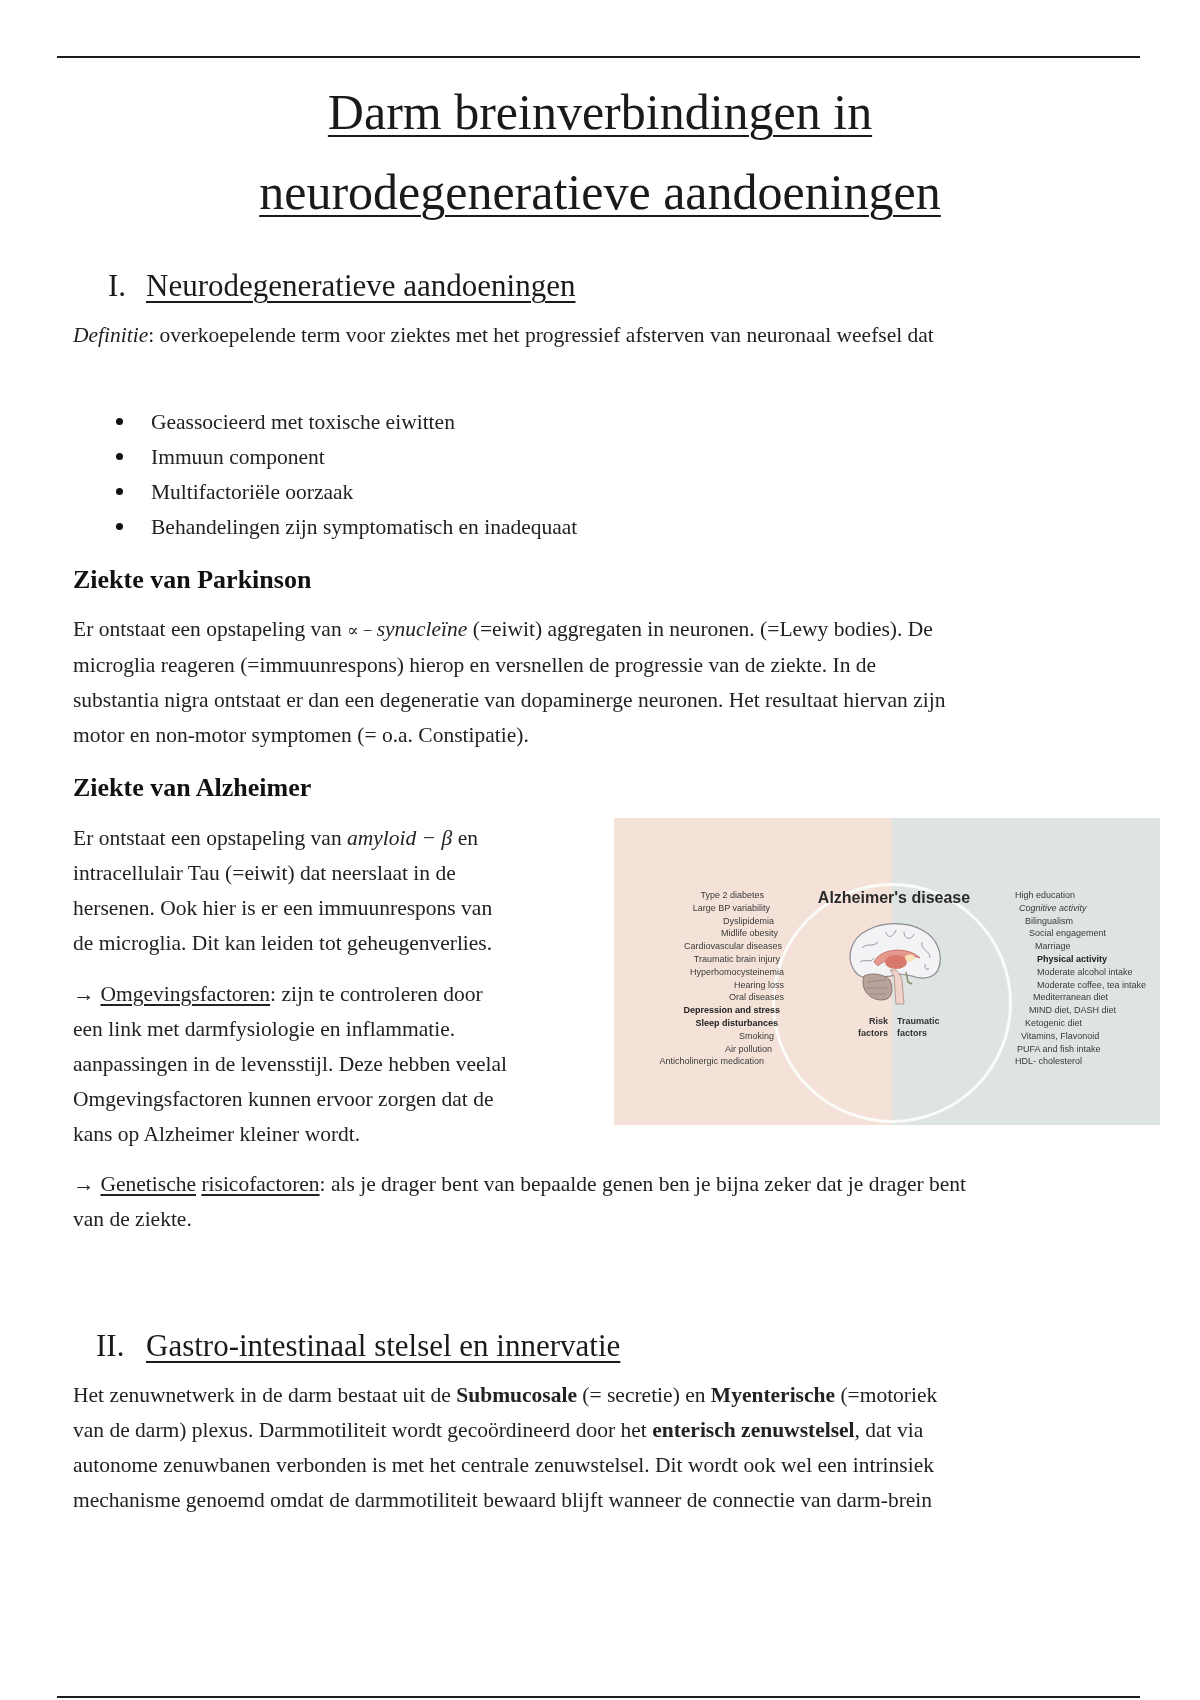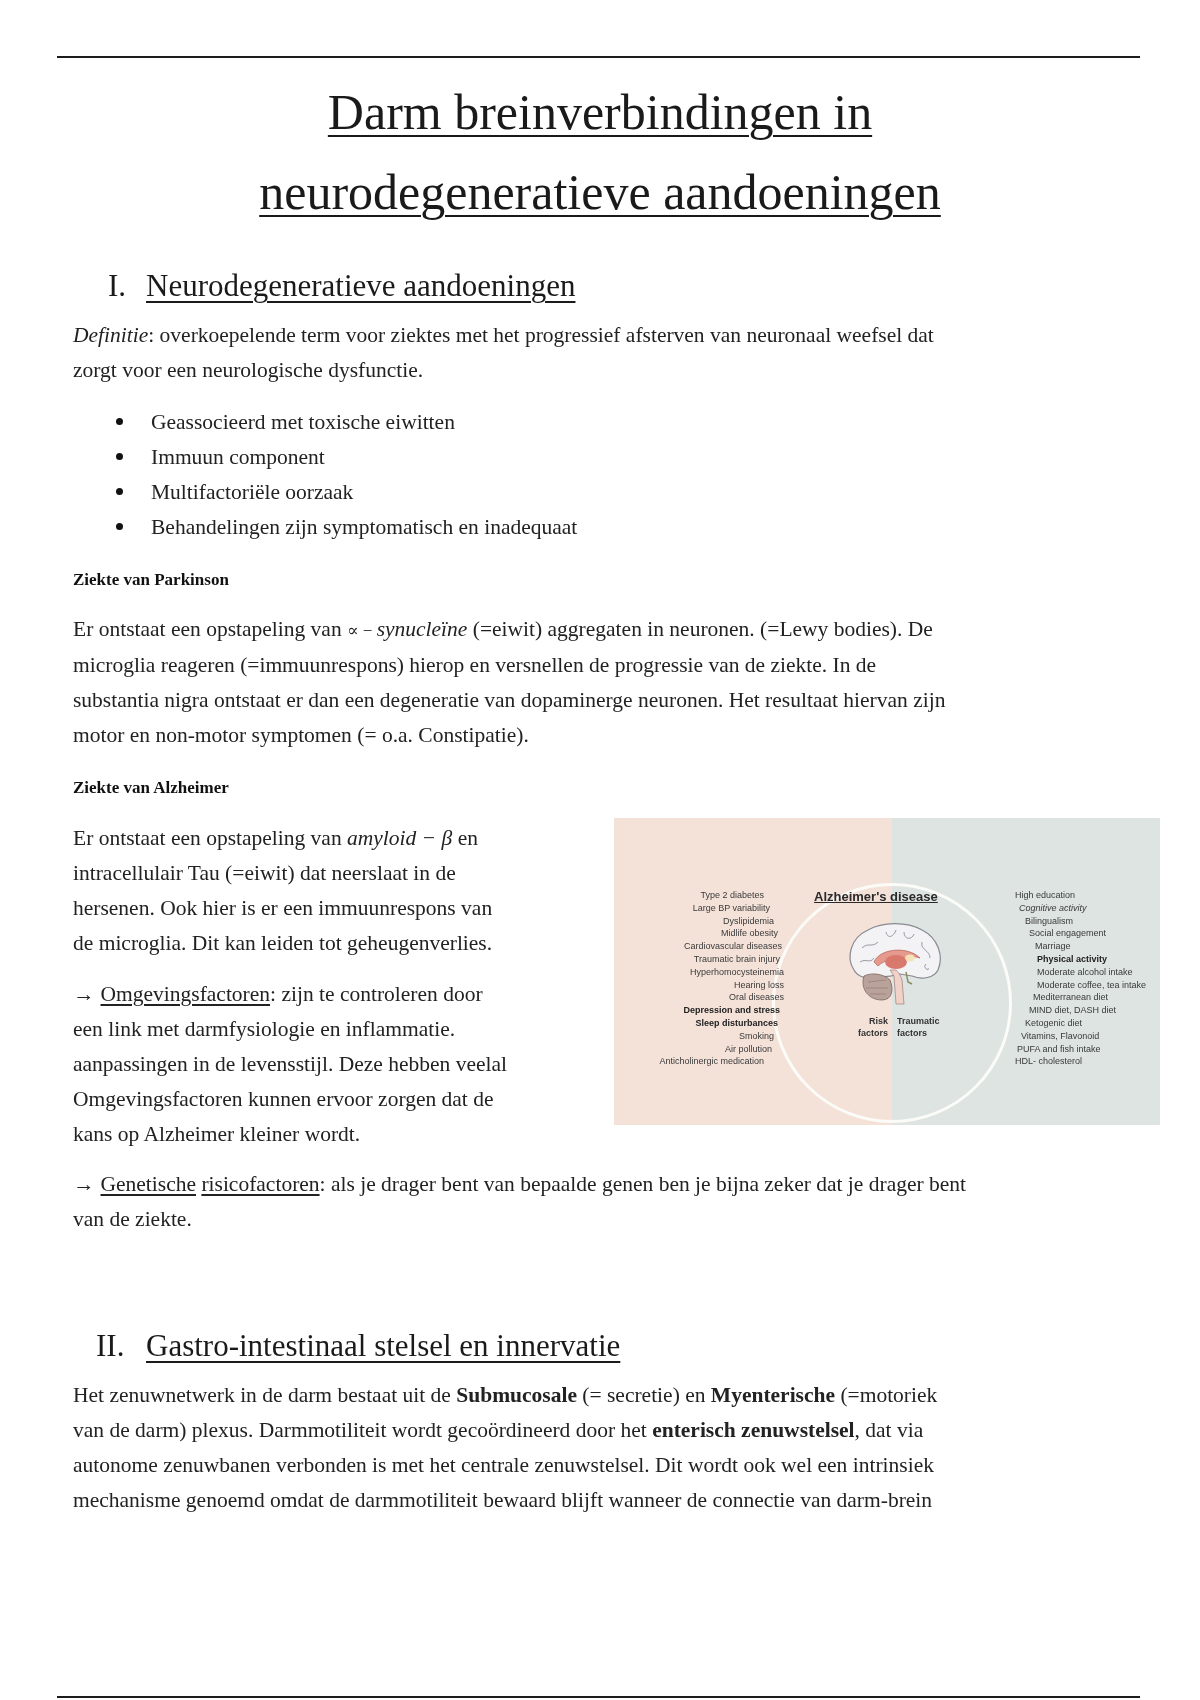--- a/index.html
+++ b/index.html
@@ -20,39 +20,39 @@
   .sec-head .num { display: inline-block; }
   .sec-head .txt { text-decoration: underline; text-decoration-thickness: 1.5px; text-underline-offset: 5px; }
 
   .para { position: absolute; left: 73px; font-family: "Liberation Serif", "DejaVu Serif", serif;
           font-size: 21.5px; line-height: 35px; color: #222; }
   .para i { font-style: italic; }
   .u { text-decoration: underline; text-underline-offset: 3px; }
   .b { font-weight: bold; }
 
   .subhead { position: absolute; left: 73px; font-family: "Liberation Serif", "DejaVu Serif", serif;
-             font-size: 17px; font-weight: bold; line-height: 30px; color: #111; }
+             font-size: 26px; font-weight: bold; line-height: 30px; color: #111; }
 
   .bullets { position: absolute; left: 73px; top: 405px; margin: 0; padding: 0; list-style: none;
              font-family: "Liberation Serif", "DejaVu Serif", serif; font-size: 21.5px; line-height: 35px; color: #222; }
   .bullets li { position: relative; padding-left: 78px; }
   .bullets li .dot { position: absolute; left: 43px; top: 13px; width: 7px; height: 7px; border-radius: 50%; background: #111; }
 
   .alz-col { width: 520px; }
   .alz-col .p2 { margin-top: 16px; }
 
   
   .figure { position: absolute; left: 614px; top: 818px; width: 546px; height: 307px; overflow: hidden;
             font-family: "Liberation Sans", "DejaVu Sans", sans-serif; }
   .fig-left { position: absolute; left: 0; top: 0; width: 278px; height: 100%; background: #f4e2d9; }
   .fig-right { position: absolute; left: 278px; top: 0; right: 0; height: 100%; background: #dde4e1; }
   .fig-circle { position: absolute; left: 158px; top: 65px; width: 240px; height: 240px; border: 3px solid #fbfbf8;
                 border-radius: 50%; box-sizing: border-box; }
-  .fig-title { position: absolute; left: 200px; top: 71px; width: 160px; 
-               font-size: 13px; font-weight: bold; color: #2a2a2a; text-decoration: underline; }
+  .fig-title { position: absolute; left: 200px; top: 71px; width: 160px; text-align: center;
+               font-size: 16px; font-weight: bold; color: #2a2a2a; }
   .risk-list { position: absolute; right: 396px; top: 71px; text-align: right; font-size: 9px; line-height: 12.8px; color: #3a3a3a; }
   .prot-list { position: absolute; left: 401px; top: 71px; text-align: left; font-size: 9px; line-height: 12.8px; color: #3a3a3a; white-space: nowrap; }
   .risk-list div, .prot-list div { white-space: nowrap; }
   .risk-list .strong, .prot-list .strong { font-weight: bold; color: #222; }
   .fig-label { position: absolute; font-size: 9px; line-height: 12px; font-weight: bold; color: #333; }
   .fig-label.risk { left: 224px; top: 197px; text-align: right; width: 50px; }
   .fig-label.prot { left: 283px; top: 197px; text-align: left; width: 70px; }
   .brain { position: absolute; left: 228px; top: 100px; width: 105px; height: 95px; }
 
   .arrow { display: inline-block; margin-right: 6px; }
@@ -64,21 +64,20 @@
 
 <div class="title l1"><span>Darm breinverbindingen in</span></div>
 <div class="title l2"><span>neurodegeneratieve aandoeningen</span></div>
 
 <div class="sec-head" style="left:108px; top:266px;">
   <span class="num" style="width:38px;">I.</span><span class="txt">Neurodegeneratieve aandoeningen</span>
 </div>
 
 <div class="para" style="top:318px;">
   <div><i>Definitie</i><span>: overkoepelende term voor ziektes met het progressief afsterven van neuronaal weefsel dat</span></div>
-  <div>zorgt voor een neurologische dysfunctie.</div>
 </div>
 
 <ul class="bullets">
   <li><span class="dot"></span><span>Geassocieerd met toxische eiwitten</span></li>
   <li><span class="dot"></span><span>Immuun component</span></li>
   <li><span class="dot"></span><span>Multifactoriële oorzaak</span></li>
   <li><span class="dot"></span><span>Behandelingen zijn symptomatisch en inadequaat</span></li>
 </ul>
 
 <div class="subhead" style="top:565px;">Ziekte van Parkinson</div>

